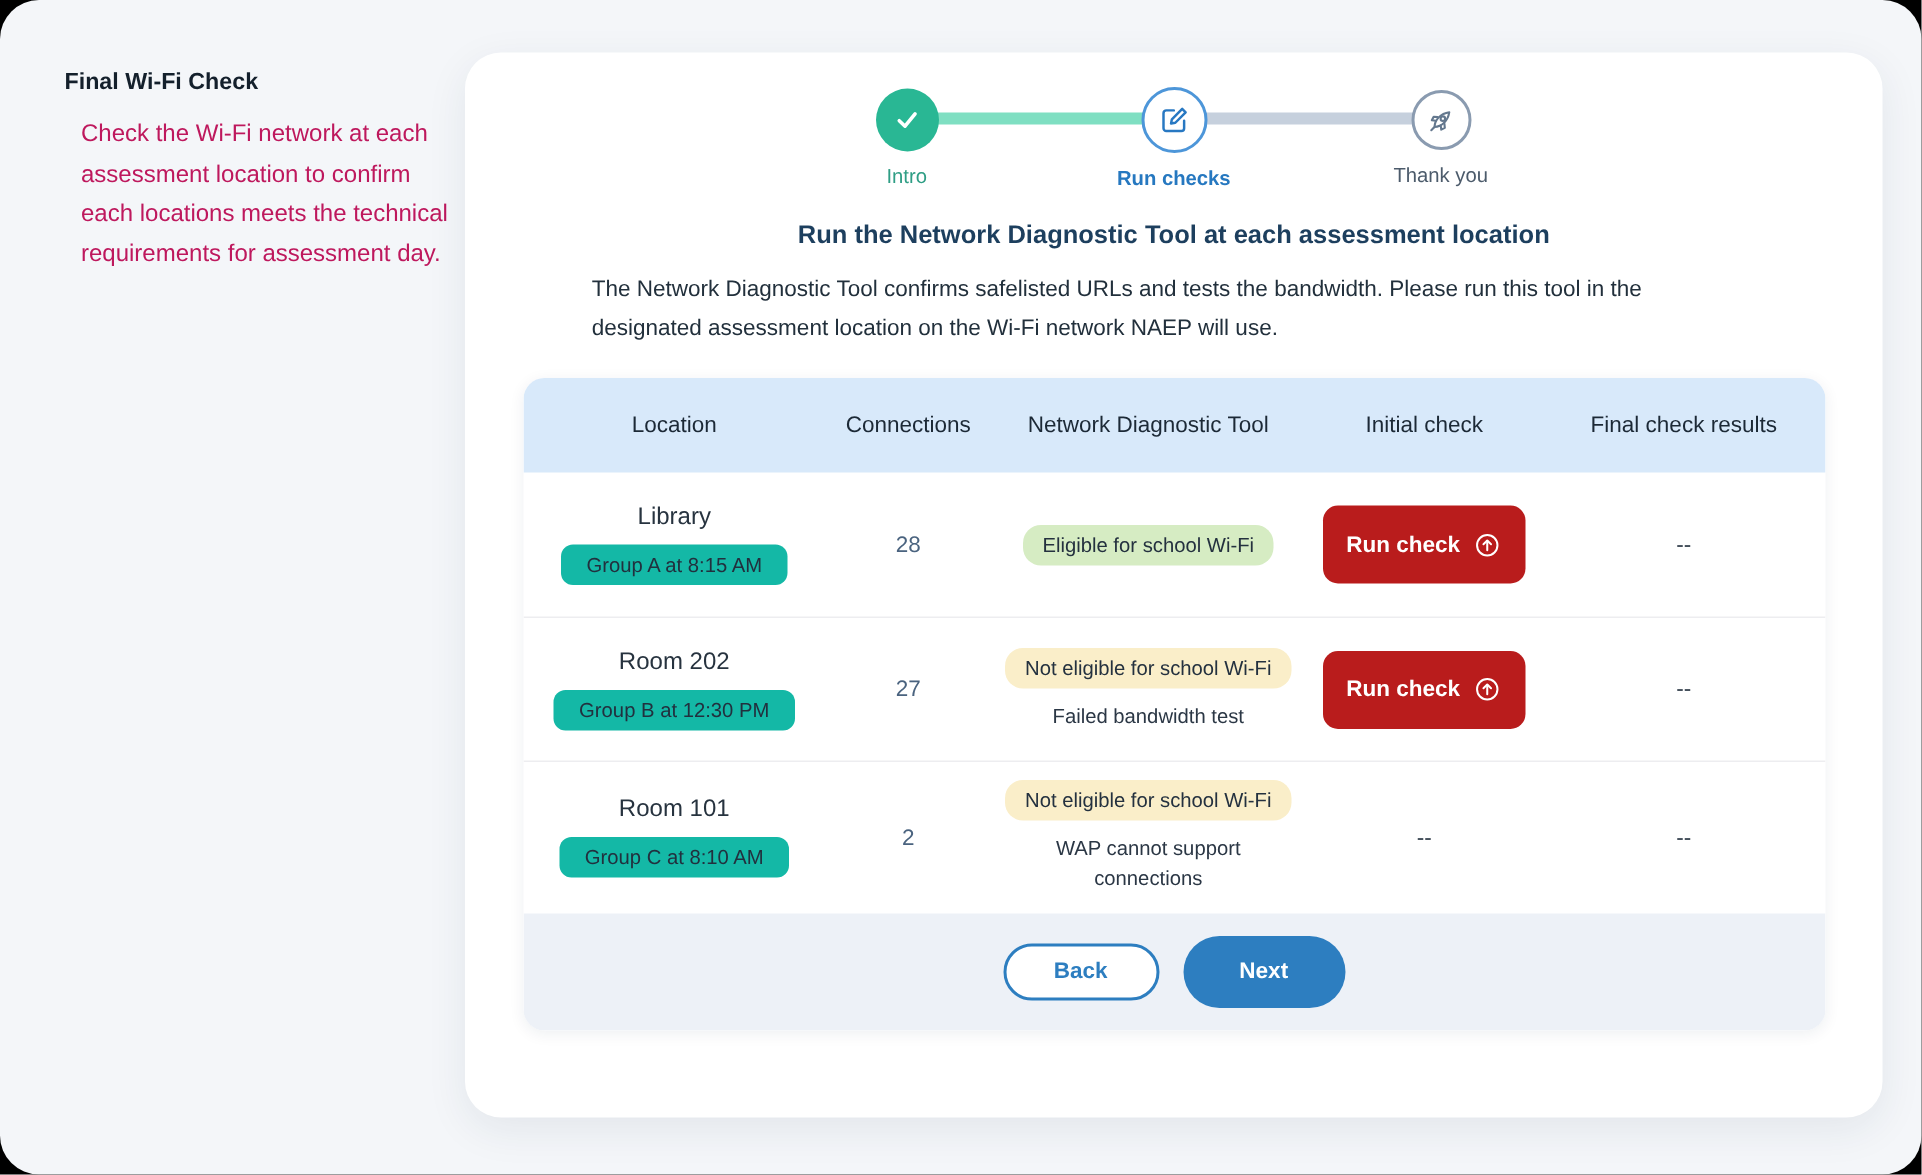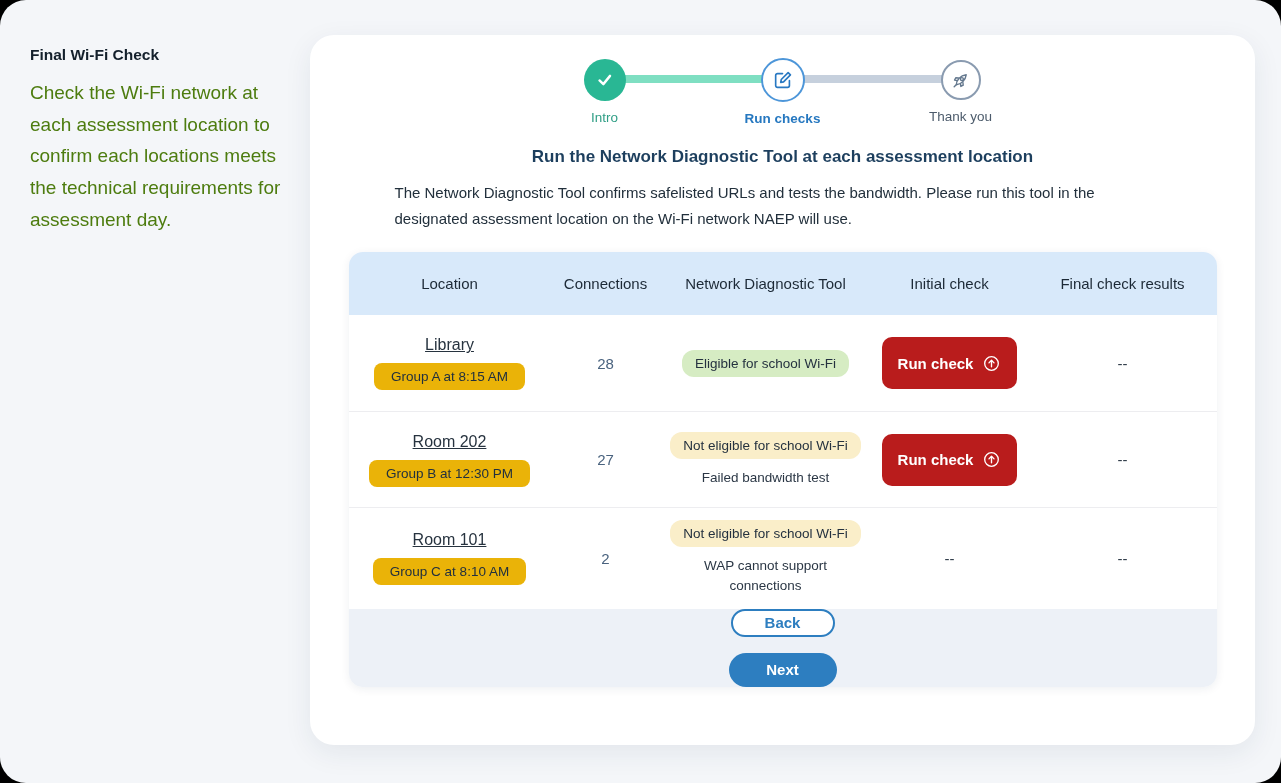--- a/index.html
+++ b/index.html
@@ -11,23 +11,23 @@
   }
   .screen {
     position:relative;
     width:1281px; height:783px;
     background:#f4f6f9;
     border-radius:26px;
     overflow:hidden;
   }
 
   
-  .sidebar { position:absolute; left:30px; top:46px; width:262px; }
+  .sidebar { position:absolute; left:43px; top:46px; width:262px; }
   .sidebar h1 { font-size:15.5px; font-weight:700; color:#14202c; margin-bottom:13px; }
-  .sidebar p  { font-size:19px; line-height:1.67; color:#4d7c0f; }
+  .sidebar p  { font-size:16px; line-height:1.67; color:#be185d;margin-left:11px; }
 
   
   .card {
     position:absolute; left:310px; top:35px;
     width:945px; height:710px;
     background:#ffffff;
     border-radius:24px;
     box-shadow:0 8px 28px rgba(30,50,80,0.08);
   }
 
@@ -75,24 +75,24 @@
     font-size:15px; color:#1c2936; text-align:center;
     padding:6px 0;
   }
   .thead div { padding:0 10px; line-height:1.7; }
   .trow {
     display:grid; grid-template-columns:202px 110px 210px 158px 188px;
     align-items:center; text-align:center;
     min-height:96px; padding:12px 0;
   }
   .trow + .trow { border-top:1px solid #ededf0; }
-  .loc-name { font-size:16px; color:#27333f;text-decoration:underline; }
+  .loc-name { font-size:16px; color:#27333f; }
   .pill-blue {
     display:inline-block; margin-top:9px;
-    background:#eab308; border-radius:8px;
+    background:#14b8a6; border-radius:8px;
     padding:6px 17px; font-size:13.5px; color:#22303e;
   }
   .conn { font-size:15px; color:#4a637f; }
   .badge {
     display:inline-block; border-radius:12px;
     padding:6px 13px; font-size:13.5px; color:#24313f;
   }
   .badge.green  { background:#d6ecc3; }
   .badge.yellow { background:#faeec9; }
   .check-sub { margin:9px auto 0; font-size:13.5px; color:#2b3745; max-width:175px; line-height:1.5; }
@@ -101,21 +101,21 @@
     background:#b91c1c; border:none; border-radius:10px;
     padding:0 16px; height:52px; cursor:pointer;
     color:#fff; font-size:15px; font-weight:700;
     font-family:inherit;
   }
   .dash { font-size:15px; color:#333f4c; }
 
   
   .tfoot {
     background:#edf1f7; height:78px;
-    display:flex; align-items:center; justify-content:center; gap:16px;flex-direction:column;
+    display:flex; align-items:center; justify-content:center; gap:16px;
   }
   .btn-back {
     width:104px; height:38px; border-radius:999px;
     background:#fff; border:2px solid #2d7ec0;
     color:#2d7ec0; font-size:15px; font-weight:600; cursor:pointer;
     font-family:inherit;
   }
   .btn-next {
     width:108px; height:48px; border-radius:999px;
     background:#2d7ec0; border:none;

